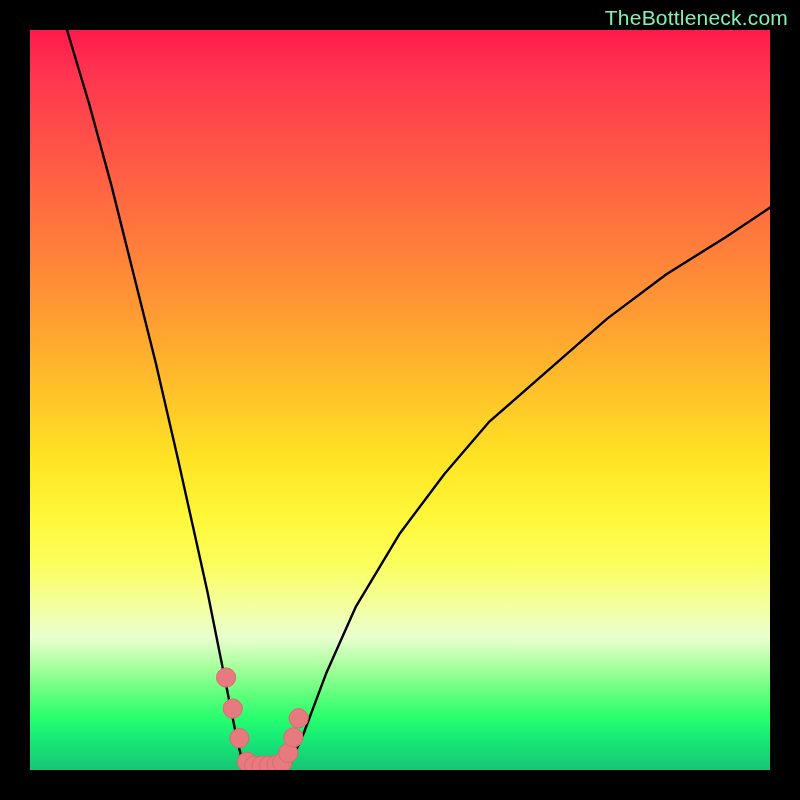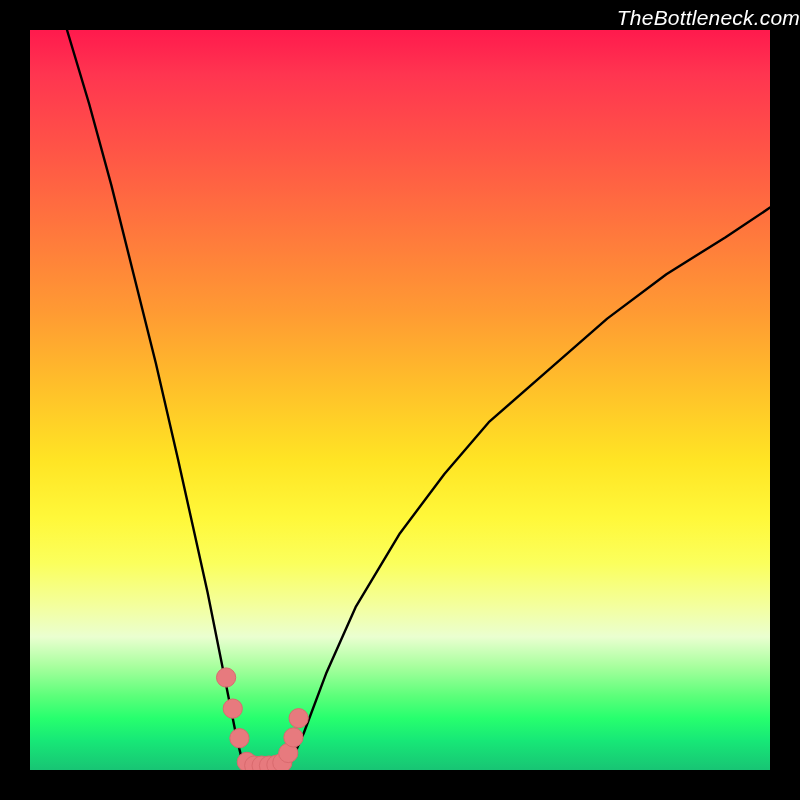--- a/index.html
+++ b/index.html
@@ -39,27 +39,26 @@
       #a8ff9e 86%,
       #5cff7a 90%,
       #27ff6e 93%,
       #17e877 96%,
       #18c474 100%
     );
   }
   .watermark {
     position: absolute;
     top: 6px;
-    right: 0;
-    color: #ffffff;
+    right: 12px;
+    color: #86efac;
     font-size: 21px;
     letter-spacing: 0.2px;
     z-index: 10;
     user-select: none;
-    font-style: italic;
   }
   svg.curve {
     position: absolute;
     inset: 0;
   }
 </style>
 </head>
 <body>
 
 <div class="frame">

